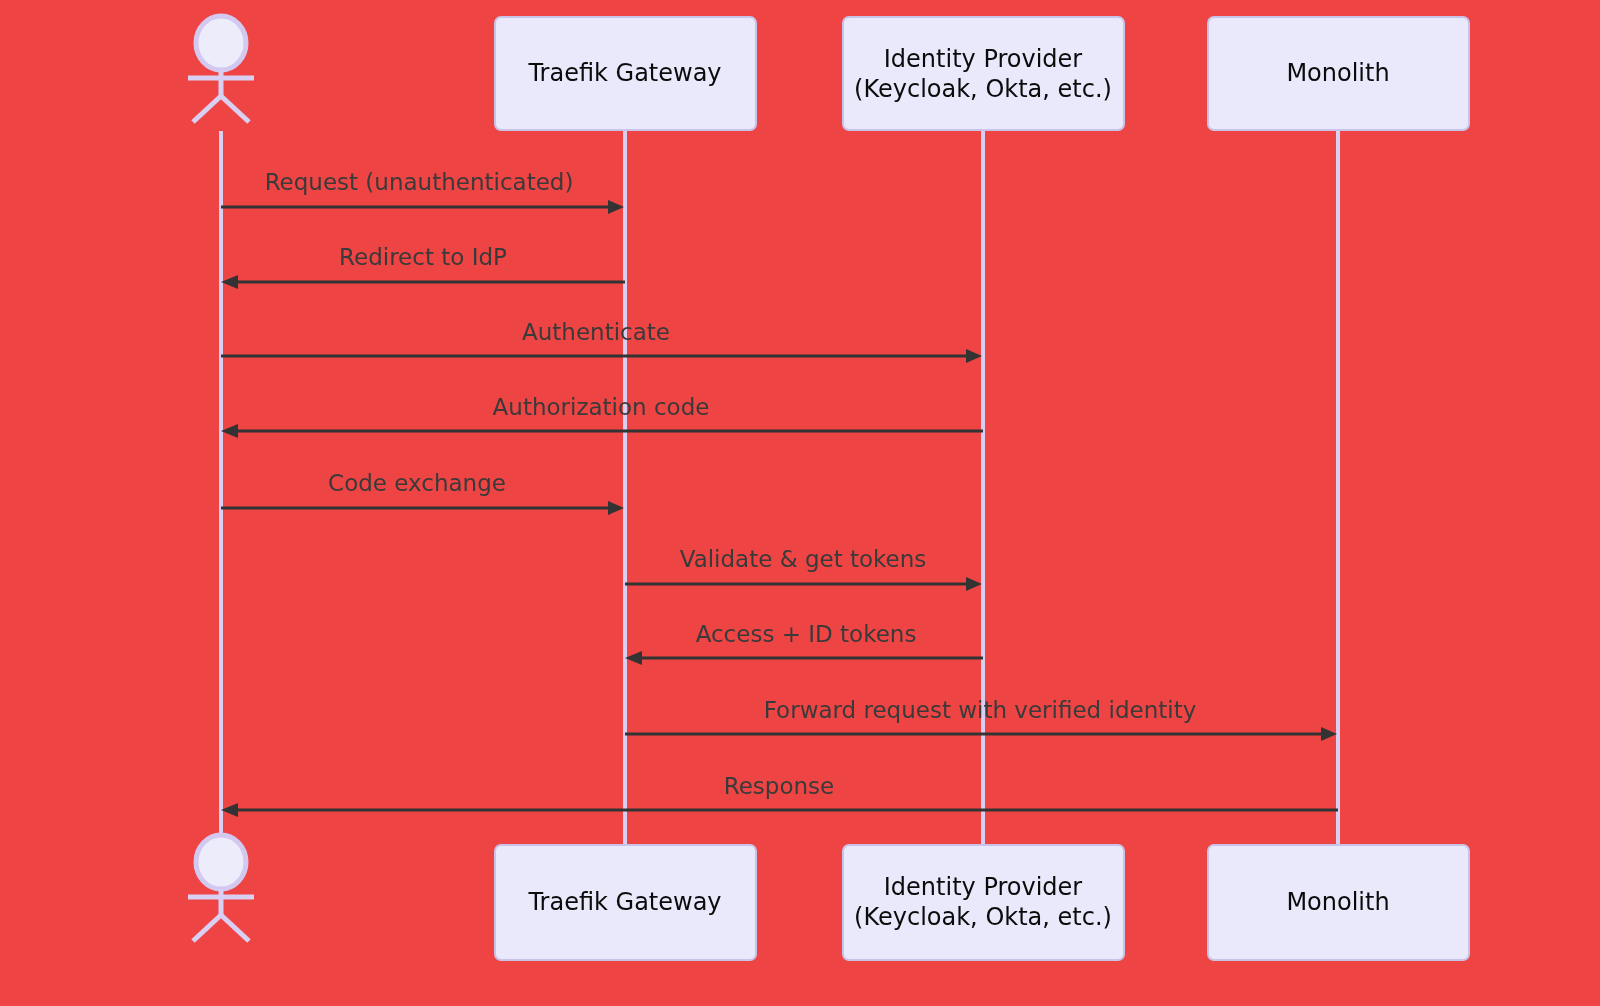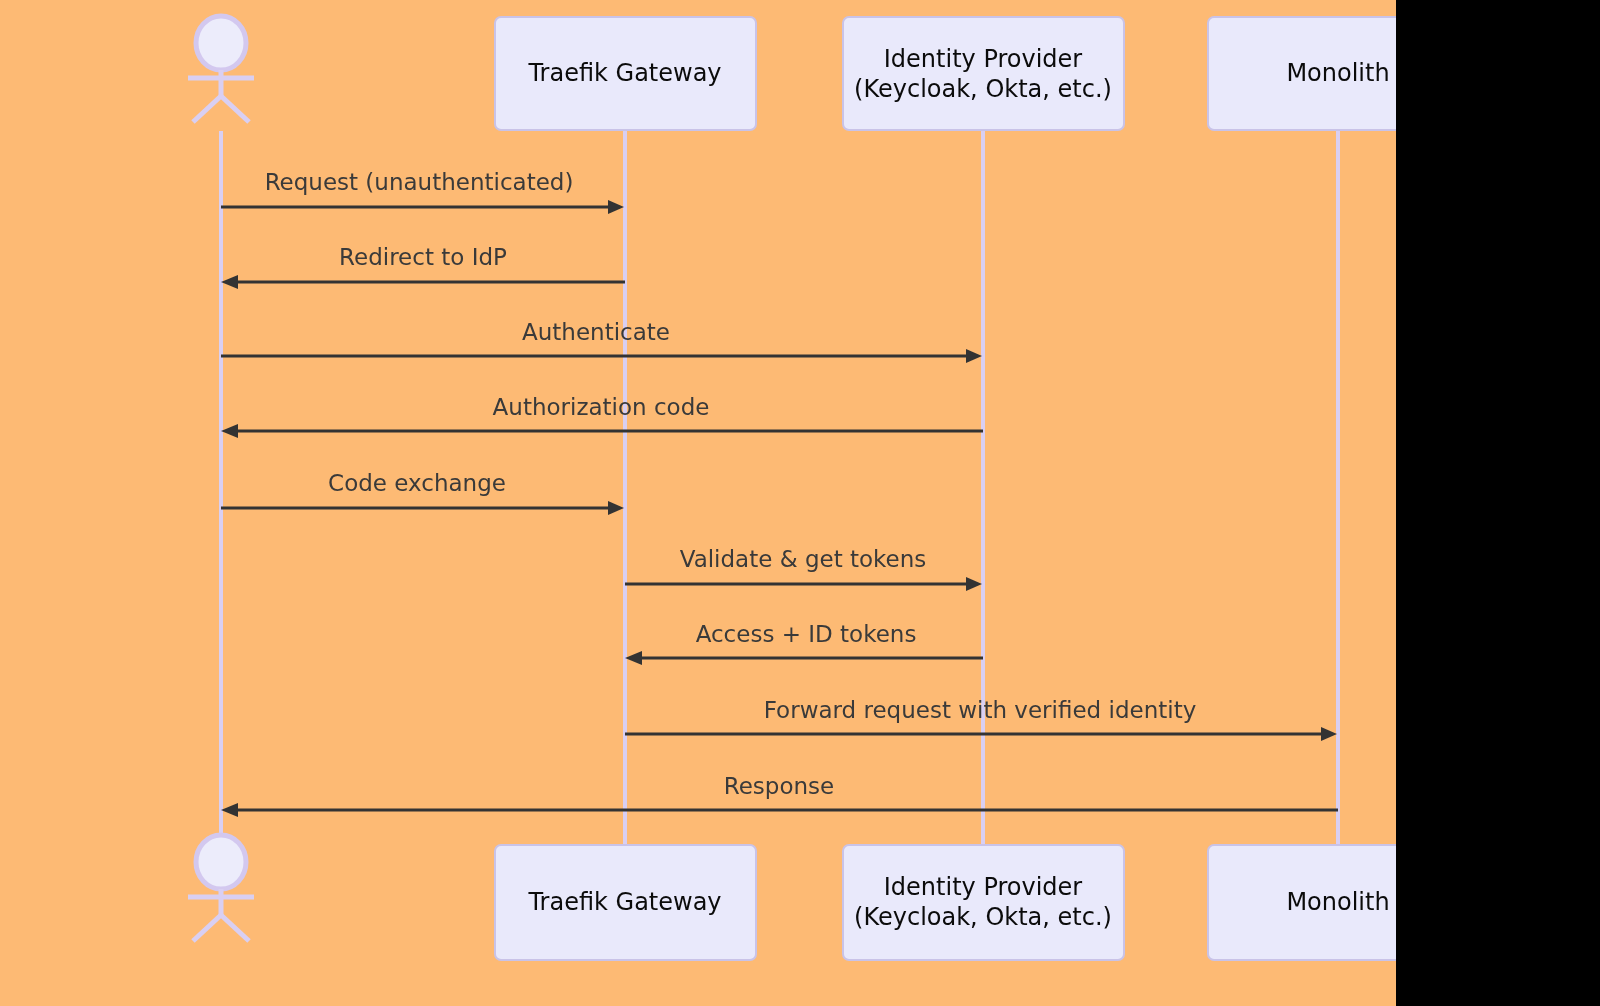--- a/index.html
+++ b/index.html
@@ -2,23 +2,23 @@
 <html><head>
 <meta charset="utf-8">
 <style>
   html, body {
     margin: 0;
     padding: 0;
     background: #000000;
   }
   #diagram-root {
     position: relative;
-    width: 1396px;
+    width: 1600px;
     height: 1006px;
-    background: #fdba74;
+    background: #ef4444;
     overflow: hidden;
     font-family: "DejaVu Sans", "Liberation Sans", sans-serif;
   }
   svg.seq {
     display: block;
     width: 1600px;
     height: 1006px;
   }
   .pbox-rect {
     fill: #e9e9fb;

